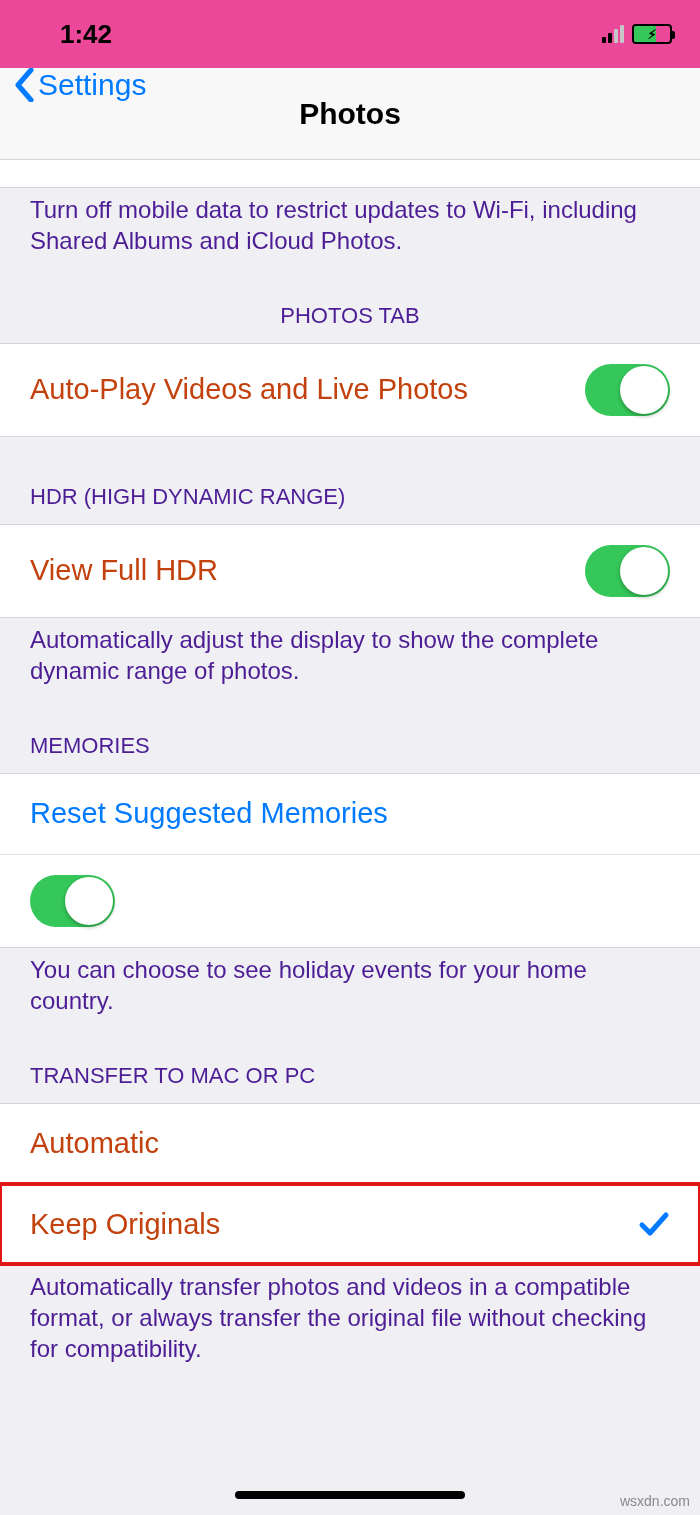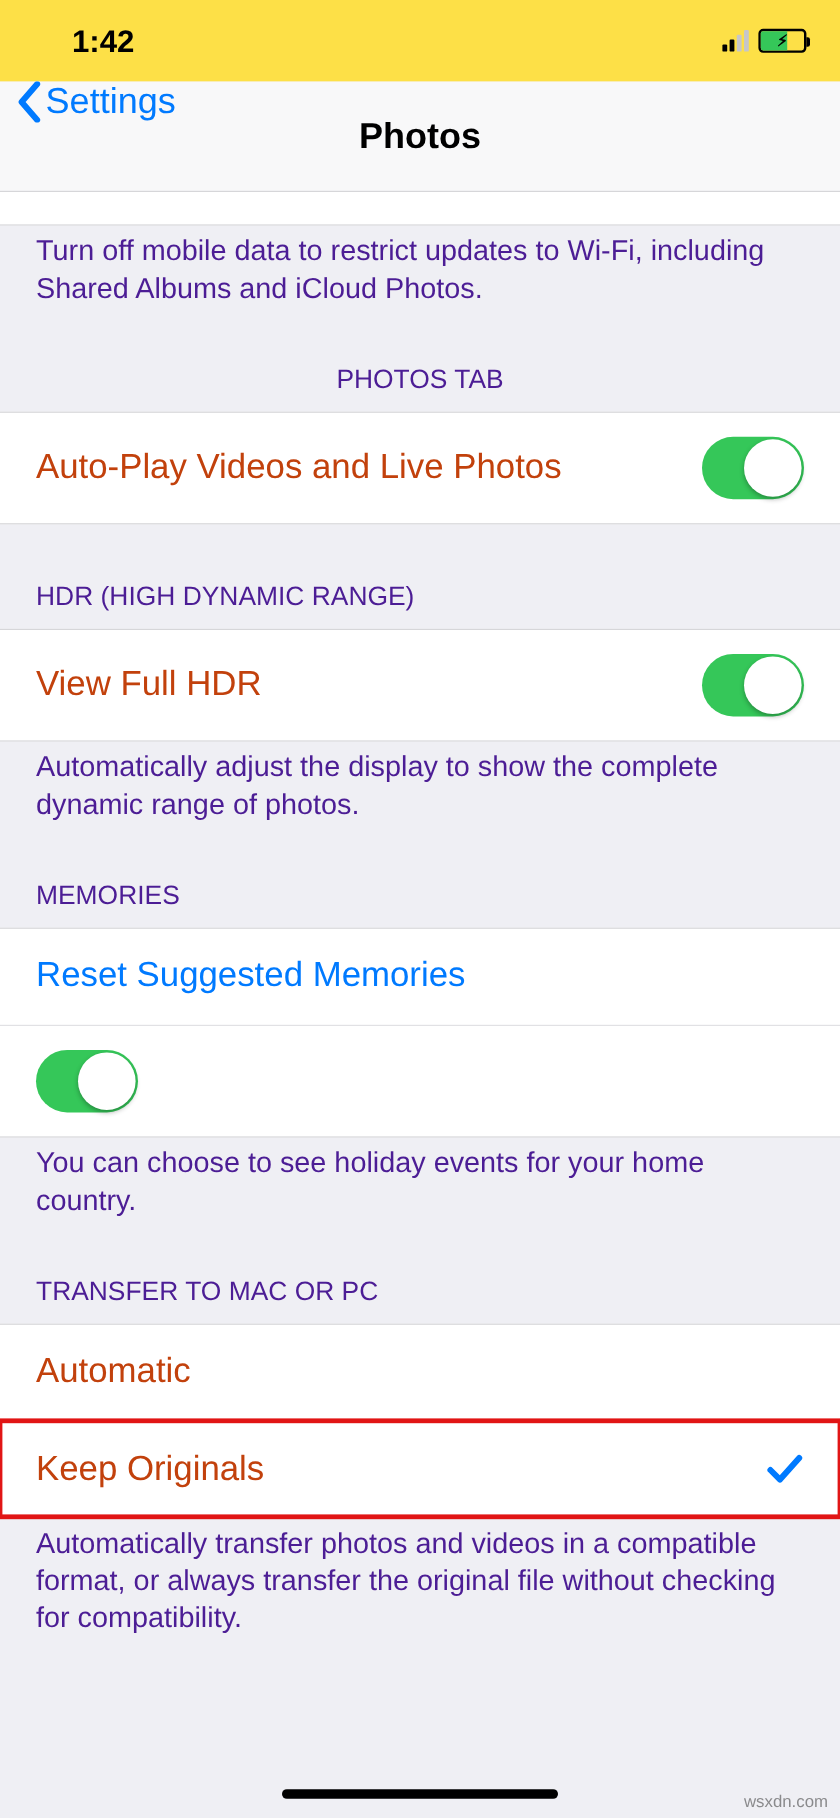--- a/index.html
+++ b/index.html
@@ -8,21 +8,21 @@
       height: 1515px;
       font-family: -apple-system, "Helvetica Neue", Helvetica, Arial, sans-serif;
       background: #efeff4;
       -webkit-font-smoothing: antialiased;
       color: #000;
       position: relative;
     }
     
     .status-bar {
       height: 68px;
-      background: #fde047;
+      background: #ec4899;
       display: flex;
       align-items: center;
       justify-content: space-between;
       padding: 0 28px 0 60px;
       font-weight: 600;
       font-size: 26px;
     }
     .status-right { display: flex; align-items: center; gap: 8px; }
     .cell-bars { display: inline-flex; align-items: flex-end; gap: 2px; }
     .cell-bars span { width: 4px; background: #000; border-radius: 1px; }

